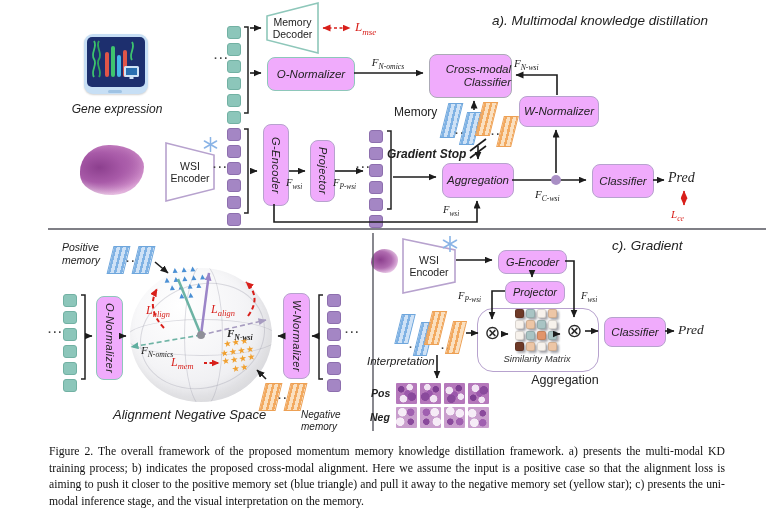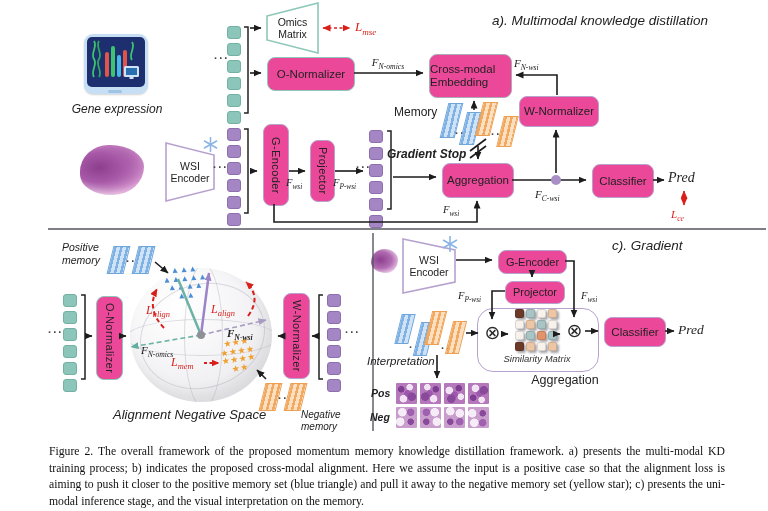--- a/index.html
+++ b/index.html
@@ -3,21 +3,21 @@
 <meta charset="utf-8">
 <style>
   html,body{margin:0;padding:0;background:#fff;}
   body{width:768px;height:511px;overflow:hidden;}
   .page{position:relative;width:768px;height:511px;font-family:"Liberation Sans",sans-serif;background:#fff;}
   .overlay{position:absolute;left:0;top:0;z-index:3;pointer-events:none;}
   .ln{stroke:#1c1c1c;stroke-width:1.6;fill:none;}
   .lnr{stroke:#d81f1a;stroke-width:1.5;stroke-dasharray:3,2.5;fill:none;}
   .arc{stroke:#d81f1a;stroke-width:2;stroke-dasharray:4.5,3;fill:none;}
   .bk{stroke:#222;stroke-width:1.5;fill:none;}
-  .box{position:absolute;background:#ec4899;border:1.5px solid #b7a2ce;border-radius:8px;display:flex;align-items:center;justify-content:center;text-align:left;font-size:11.5px;color:#222;z-index:2;line-height:1.12;}
+  .box{position:absolute;background:#f0abfc;border:1.5px solid #b7a2ce;border-radius:8px;display:flex;align-items:center;justify-content:center;text-align:right;font-size:11.5px;color:#222;z-index:2;line-height:1.12;font-style:italic;}
   .teal{border-color:#8ec7ba;}
   .gray{border-color:#abaab6;}
   .vert{writing-mode:vertical-rl;font-size:11px;letter-spacing:.4px;}
   .trap{position:absolute;z-index:2;}
   .trap svg{position:absolute;left:0;top:0;}
   .tl{position:absolute;inset:0;display:flex;align-items:center;justify-content:center;text-align:center;font-size:10.5px;line-height:1.15;color:#222;padding:0 3px;}
   .col{position:absolute;display:flex;flex-direction:column;gap:4px;z-index:2;width:14px;align-items:center;}
   .sq{width:12px;height:11px;border-radius:3px;}
   .sq.t{background:#8cc6ba;border:1px solid #72b1a3;}
   .sq.p{background:#a486c4;border:1px solid #8d6fae;}
@@ -180,28 +180,28 @@
       <div class="sq t"></div>
     <div class="sq t"></div>
       <div class="sq t"></div>
   </div>
   <div class="dots" style="left:214px;top:53px;">···</div>
 
   <div class="trap" style="left:266px;top:2px;width:53px;height:52px;">
     <svg width="53" height="52">
         <polygon points="1,14 52,1 52,51 1,38" fill="#fff" stroke="#8ec7ba" stroke-width="1.6"></polygon>
       </svg>
-    <div class="tl wrap">Omics Matrix</div>
+    <div class="tl wrap">Memory Decoder</div>
   </div>
   <div class="lbl math red" style="left:355px;top:19px;font-size:13px;"><span>L</span><sub>mse</sub></div>
 
   <div class="box teal" style="left:267px;top:57px;width:86px;height:32px;">O-Normalizer</div>
   <div class="lbl math" style="left:356px;top:56px;width:64px;text-align:center;"><span>F</span><sub>N-omics</sub></div>
 
-  <div class="box gray" style="left:429px;top:54px;width:81px;height:42px;">Cross-modal Embedding</div>
+  <div class="box gray" style="left:429px;top:54px;width:81px;height:42px;">Cross-modal Classifier</div>
   <div class="lbl math" style="left:514px;top:57px;"><span>F</span><sub>N-wsi</sub></div>
 
   <div class="box" style="left:519px;top:96px;width:78px;height:29px;">W-Normalizer</div>
 
   <div class="lbl" style="left:394px;top:105px;">Memory</div>
   <div class="para pblue" style="left:444px;top:103px;width:13px;height:33px;"></div>
   <div class="dots" style="left:455px;top:128px;">···</div>
   <div class="para pblue" style="left:463px;top:112px;width:13px;height:31px;"></div>
   <div class="para porange" style="left:479px;top:102px;width:13px;height:32px;"></div>
   <div class="dots" style="left:491px;top:129px;">···</div>

